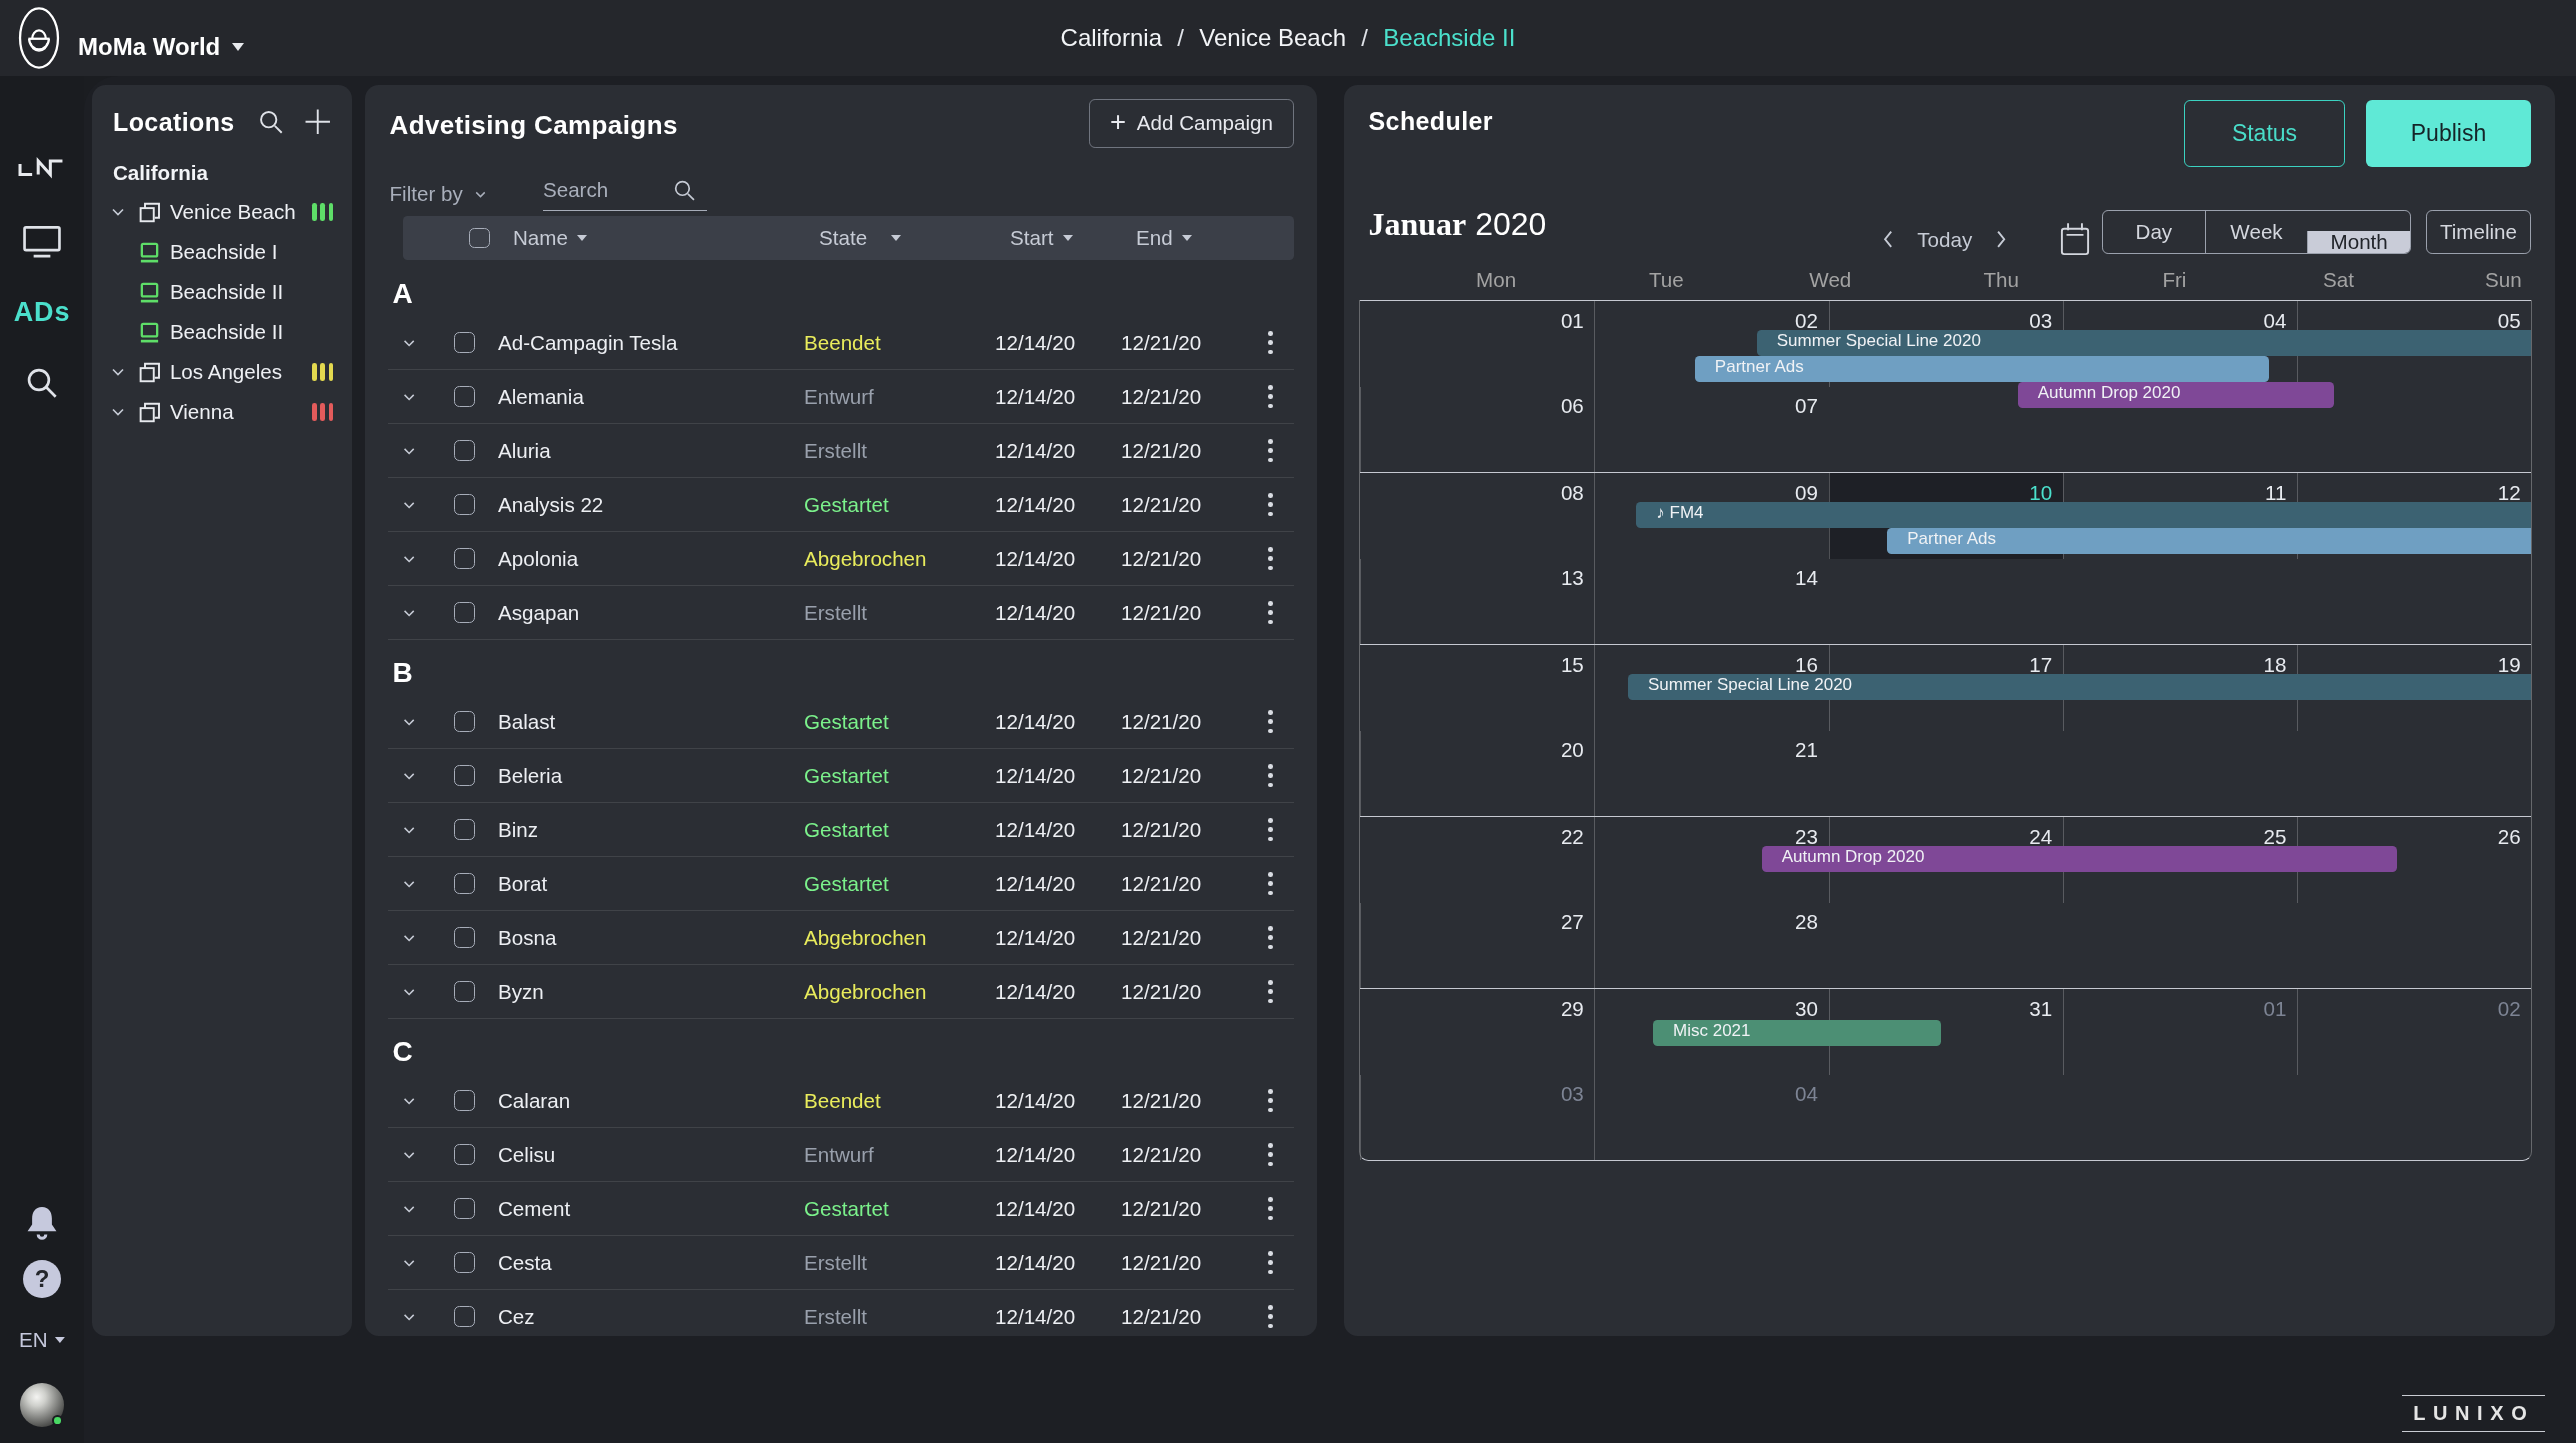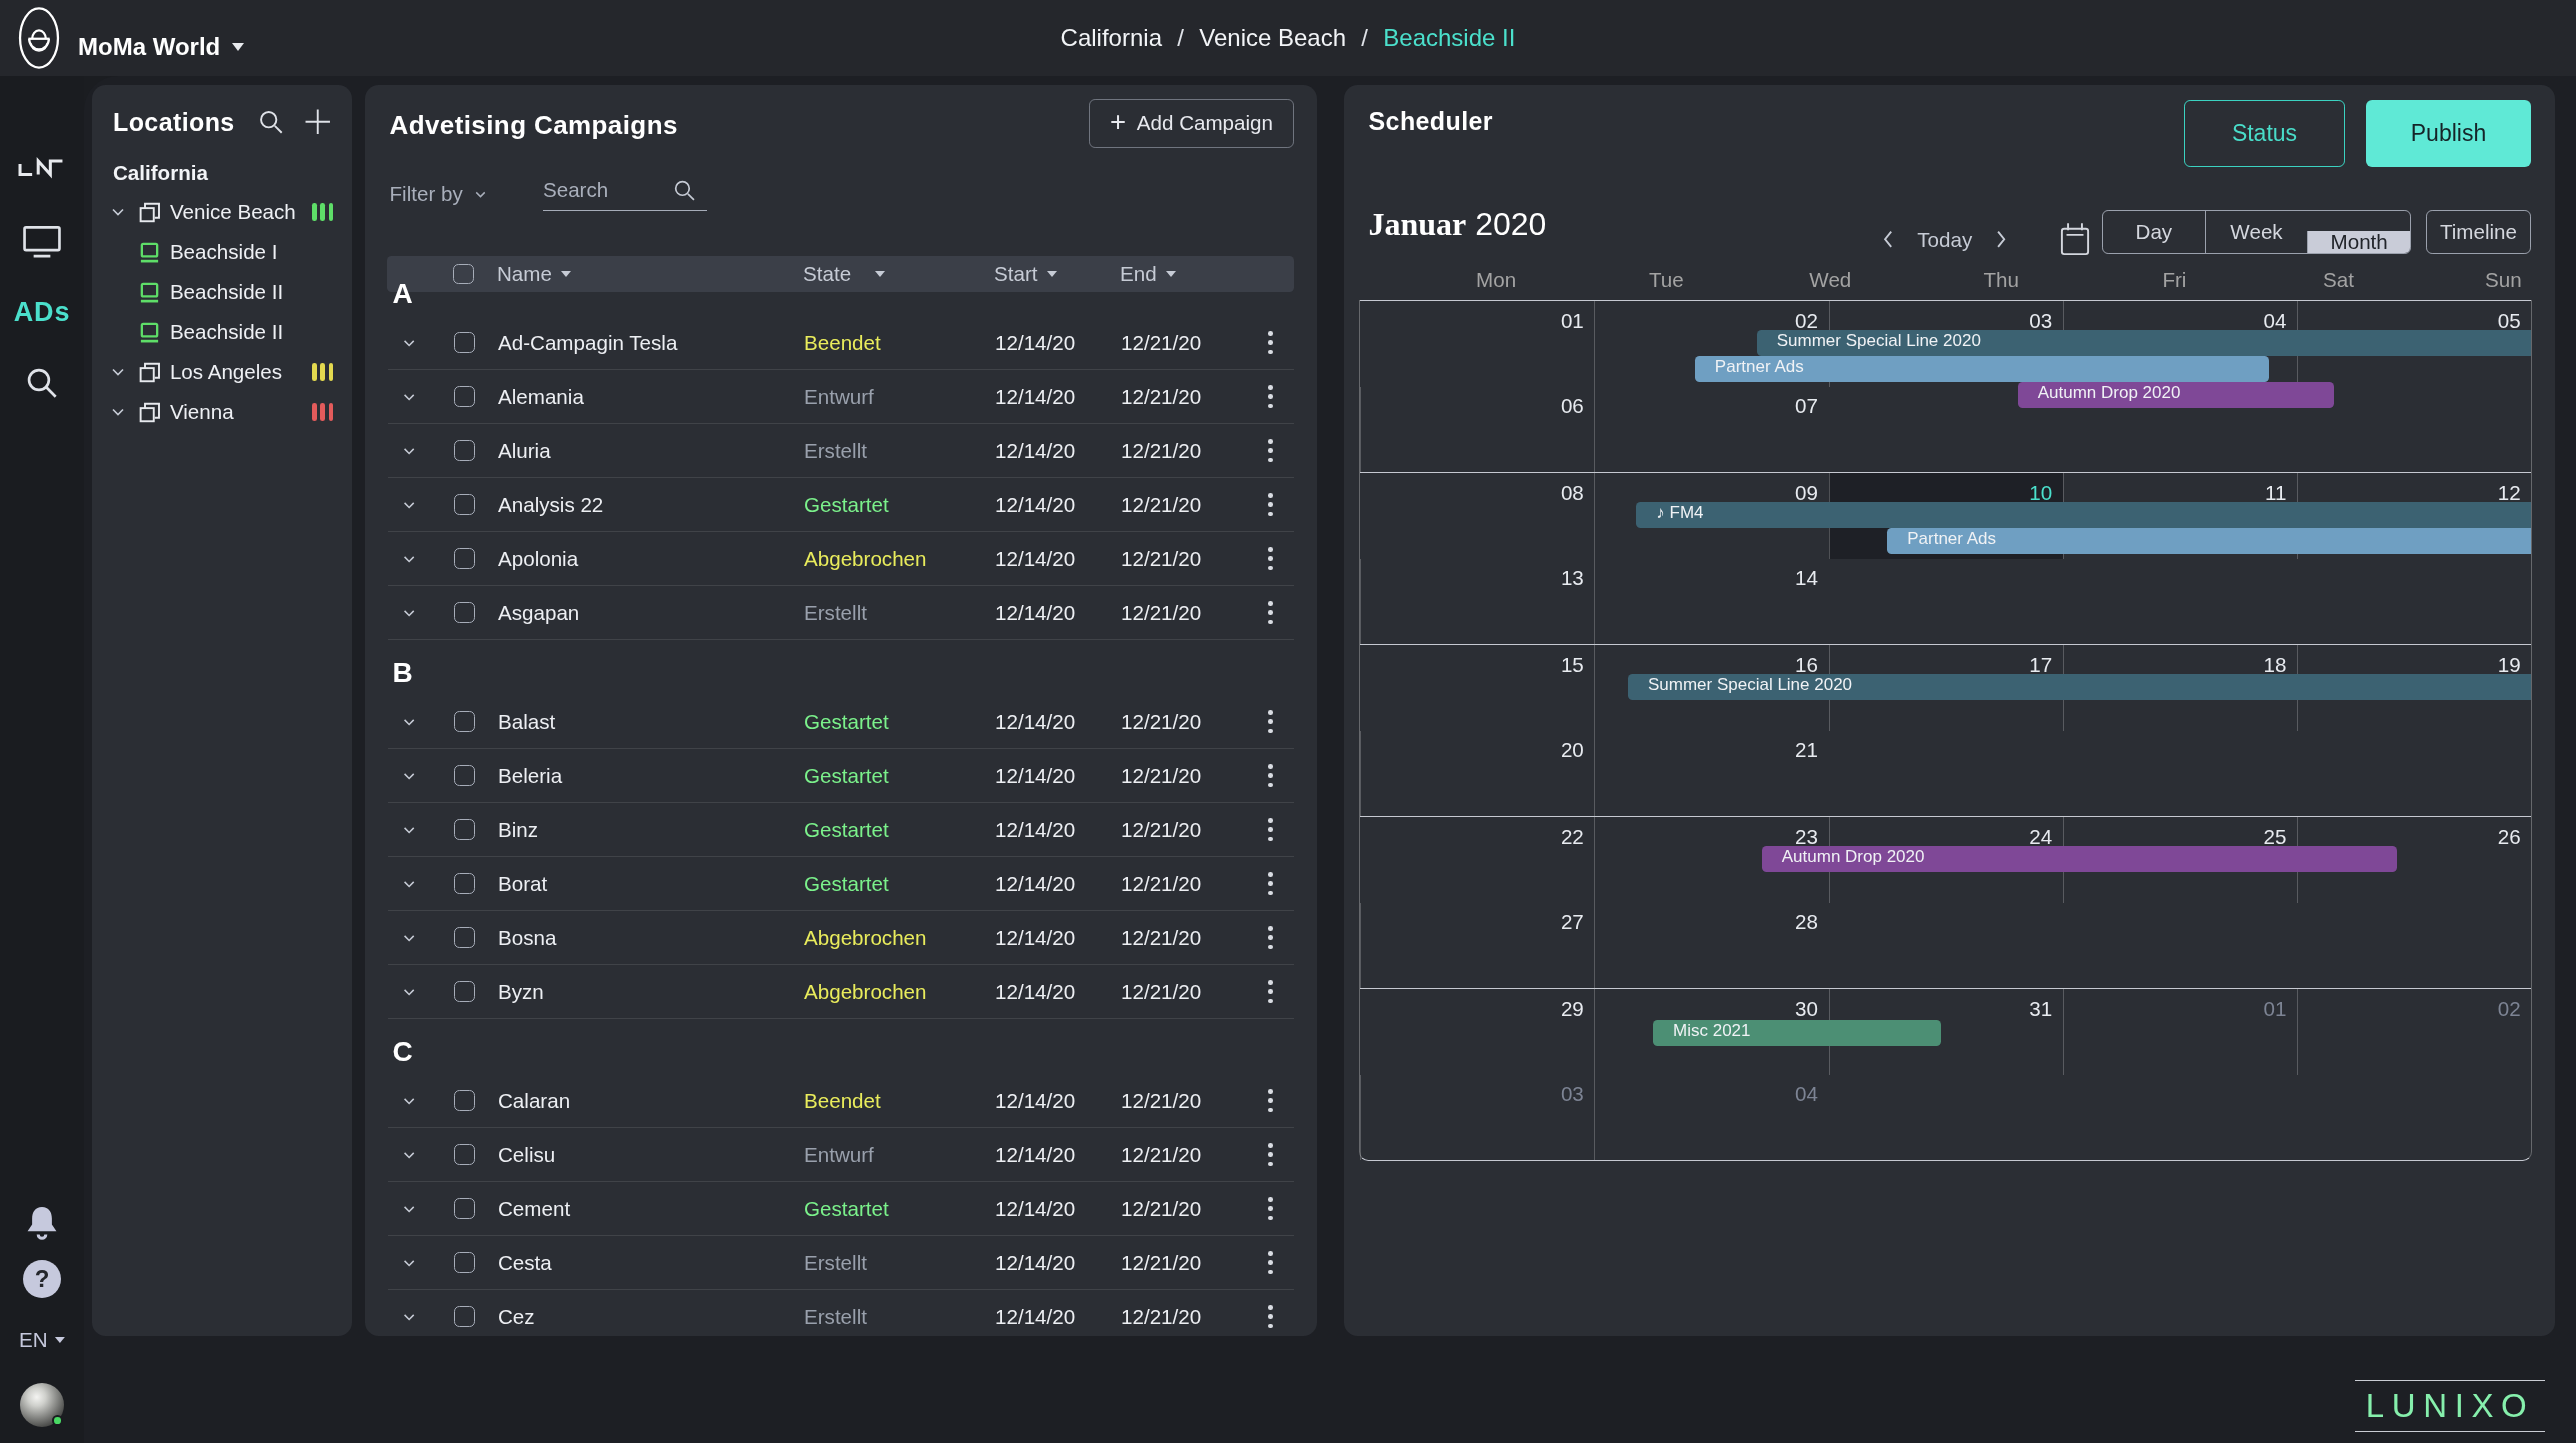--- a/index.html
+++ b/index.html
@@ -55,22 +55,22 @@
   
   #p-camp .ptitle { position:absolute; left:24.5px; top:24.5px; font-size:26px; }
   .add-btn { position:absolute; right:23px; top:13.8px; height:49px; border:1.5px solid #70757f; border-radius:6.1px;
     display:flex; align-items:center; gap:10.7px; padding:0 20px; font-size:20.6px; color:#e7e9ee; background:transparent; }
   .add-btn .plus { font-size:27.5px; font-weight:300; line-height:1; margin-top:-3.1px; }
   .filter-row { position:absolute; left:24.5px; top:93px; display:flex; align-items:center; font-size:20.6px; color:#a9afbb; }
   .filter-lbl { display:flex; align-items:center; gap:9.2px; }
   .search-wrap { position:relative; margin-left:54px; width:164px; border-bottom:1.5px solid #a6acb8; padding-bottom:7.6px; display:flex; align-items:center; }
   .search-wrap input { background:transparent; border:none; outline:none; color:#e8eaee; font-size:20.6px; width:130px; font-family:inherit; }
   .search-wrap input::placeholder { color:#a9afbb; }
-  .thead { position:absolute; left:22px; right:23px; top:131px; height:36px; background:#3b3f48; border-radius:4.6px;
-    display:flex; align-items:center; font-size:20.6px; color:#c6cbd5;margin-top:40px; }
+  .thead { position:absolute; left:38px; right:23px; top:131px; height:44px; background:#3b3f48; border-radius:4.6px;
+    display:flex; align-items:center; font-size:20.6px; color:#c6cbd5; }
   .col-chev { width:43px; display:flex; justify-content:center; }
   .col-cb   { width:67px; display:flex; justify-content:center; }
   .col-name { width:306px; display:flex; align-items:center; gap:9.2px; }
   .col-state{ width:191px; display:flex; align-items:center; gap:24px; }
   .col-start{ width:126px; display:flex; align-items:center; gap:9.2px; }
   .col-end  { width:126px; display:flex; align-items:center; gap:9.2px; }
   .col-kebab{ flex:1; display:flex; justify-content:center; }
   .sort-caret { width:0; height:0; border-left:5.4px solid transparent; border-right:5.4px solid transparent; border-top:6.9px solid #c6cbd5; }
   .cb { width:20.6px; height:20.6px; border:1.9px solid #a7adb9; border-radius:5.4px; background:transparent; }
   .clist { position:absolute; left:23px; right:23px; top:176px; bottom:0; overflow:hidden; }
@@ -105,21 +105,21 @@
   .cell:first-child { border-left:none; }
   .cell.today { background:#1e2026; }
   .cell.today .dnum { color:#4be0cc; }
   .cell.dim .dnum { color:#7d8494; }
   .evt { position:absolute; height:26px; border-radius:4.6px; font-size:17px; line-height:22px; color:#f0f2f5;
     padding-left:20px; white-space:nowrap; overflow:hidden; }
   .evt.cont { border-radius:4.6px 0 0 4.6px; }
 
   
   .lunixo { position:absolute; right:31px; bottom:10.7px; padding:6.1px 10.7px; border-top:1.5px solid #c9ccd3; border-bottom:1.5px solid #c9ccd3;
-    font-size:33px; font-weight:normal; letter-spacing:7.6px; color:#86efac; }
+    font-size:20px; font-weight:bold; letter-spacing:7.6px; color:#e5e5e5; }
 
   svg { display:block; }
 </style>
 </head>
 <body>
 
 <div class="topbar">
   <div class="brand">
     <span>
       <svg width="44" height="66" viewBox="0 0 58 86">

